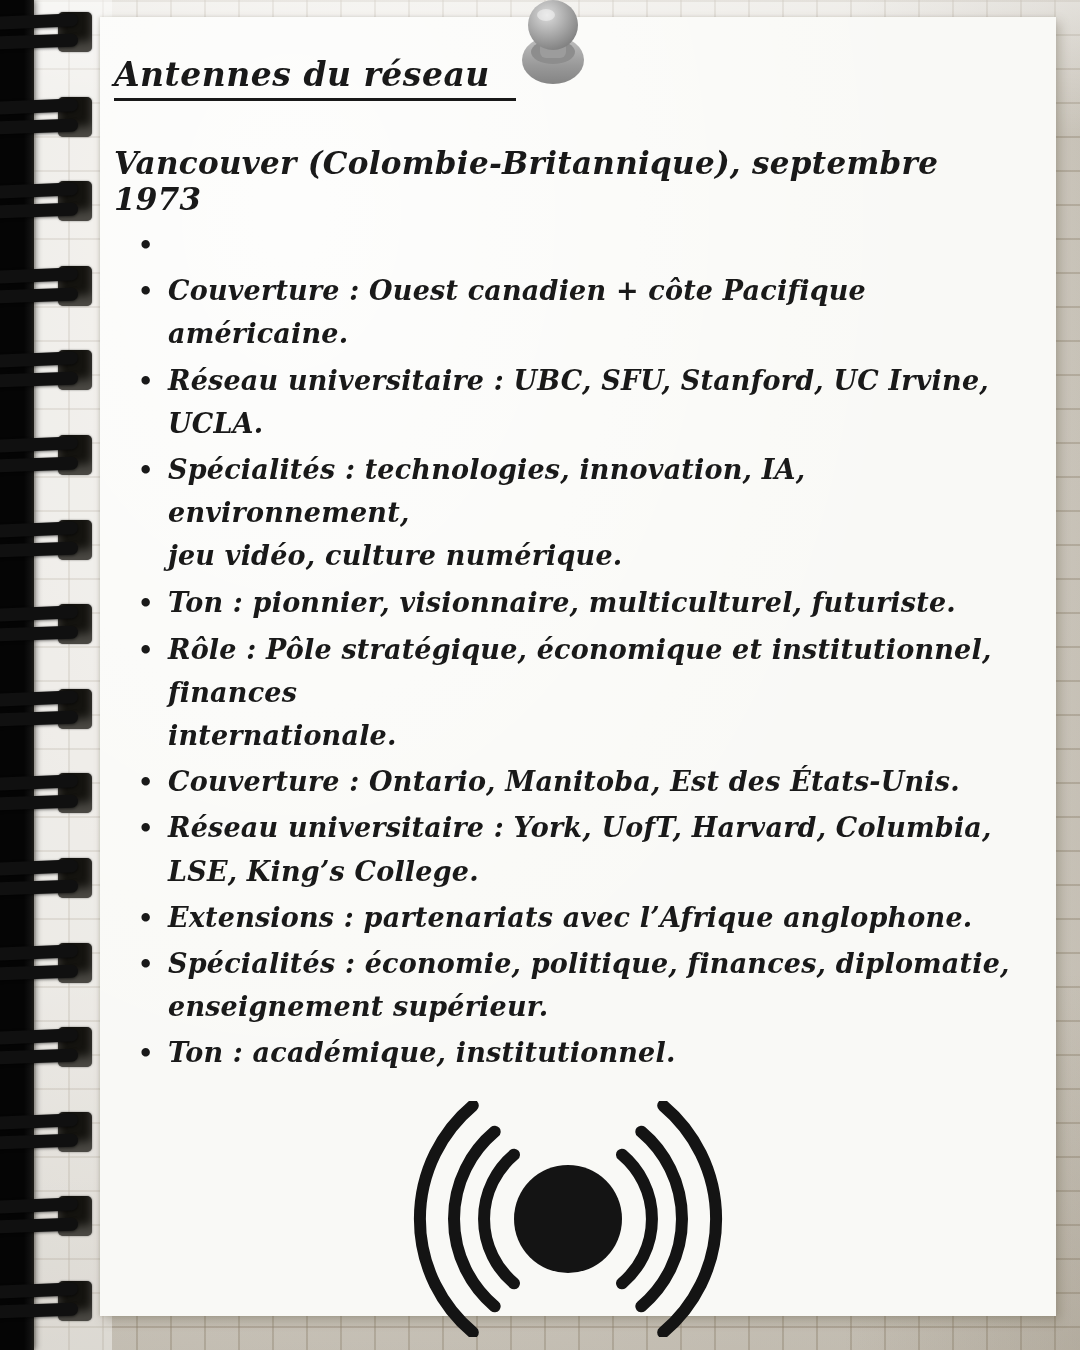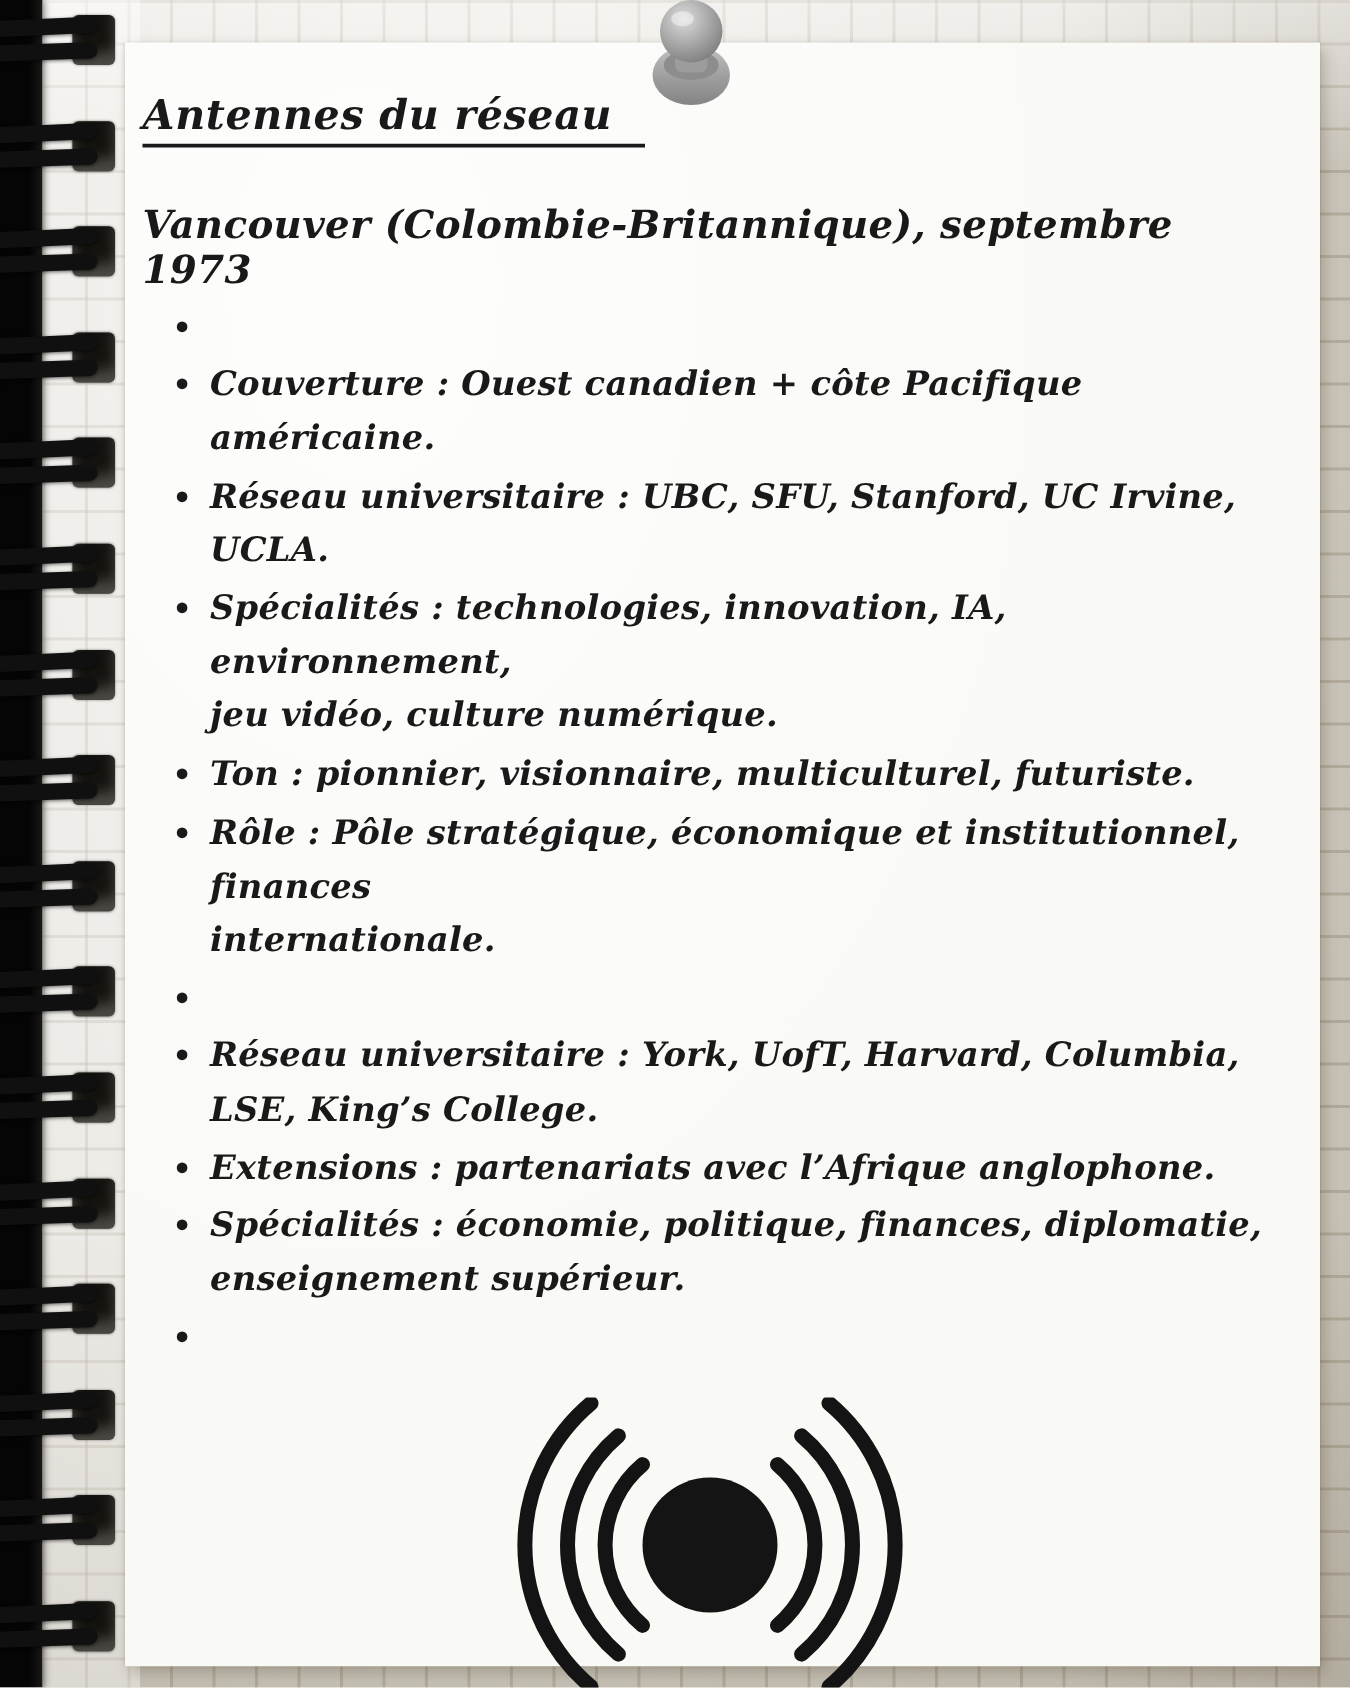--- a/index.html
+++ b/index.html
@@ -44,21 +44,21 @@
     box-shadow:inset 0 -10px 10px rgba(240,236,226,.25), 0 0 2px rgba(0,0,0,.5);
   }
   .coil .wire1,.coil .wire2{
     position:absolute;left:-8px;width:86px;height:13px;background:#101010;
     border-radius:8px;box-shadow:0 1px 3px rgba(0,0,0,.55);
   }
   .coil .wire1{top:4px;transform:rotate(-2.5deg);}
   .coil .wire2{top:24px;transform:rotate(-2deg);}
   
   .paper{
-    position:absolute;left:100px;top:34px;width:956px;height:1299px;z-index:5;
+    position:absolute;left:100px;top:17px;width:956px;height:1299px;z-index:5;
     background:
       radial-gradient(ellipse at 20% 15%, rgba(255,255,255,.7), rgba(255,255,255,0) 60%),
       #f9f9f6;
     box-shadow:4px 5px 10px rgba(96,86,64,.30), -1px 0 3px rgba(96,86,64,.18);
     box-sizing:border-box;
     padding:38px 34px 0 14px;
     color:#191919;
   }
   .title{
     display:inline-block;margin:0 0 0 0;
@@ -201,37 +201,39 @@
   </ul>
 
   <ul class="bullets">
     <li>
       <span class="marker">•</span>
       <span class="btext">Rôle : Pôle stratégique, économique et institutionnel, finances
 internationale.</span>
     </li>
     <li>
       <span class="marker">•</span>
+      <span class="btext">Couverture : Ontario, Manitoba, Est des États-Unis.</span>
     </li>
     <li>
       <span class="marker">•</span>
       <span class="btext">Réseau universitaire : York, UofT, Harvard, Columbia,
 LSE, King’s College.</span>
     </li>
     <li>
       <span class="marker">•</span>
       <span class="btext">Extensions : partenariats avec l’Afrique anglophone.</span>
     </li>
     <li>
       <span class="marker">•</span>
       <span class="btext">Spécialités : économie, politique, finances, diplomatie,
 enseignement supérieur.</span>
     </li>
     <li>
       <span class="marker">•</span>
+      <span class="btext">Ton : académique, institutionnel.</span>
     </li>
   </ul>
 
   <div class="icon-wrap">
     <svg width="334" height="236" viewBox="0 0 330 236" xmlns="http://www.w3.org/2000/svg">
       <g stroke="#141414" stroke-width="12" fill="none" stroke-linecap="round">
 
         <path d="M 111.0 182.3 A 84 84 0 0 1 111.0 53.7"></path>
         <path d="M 91.7 205.3 A 114 114 0 0 1 91.7 30.7"></path>
         <path d="M 69.8 231.4 A 148 148 0 0 1 69.8 4.6"></path>

